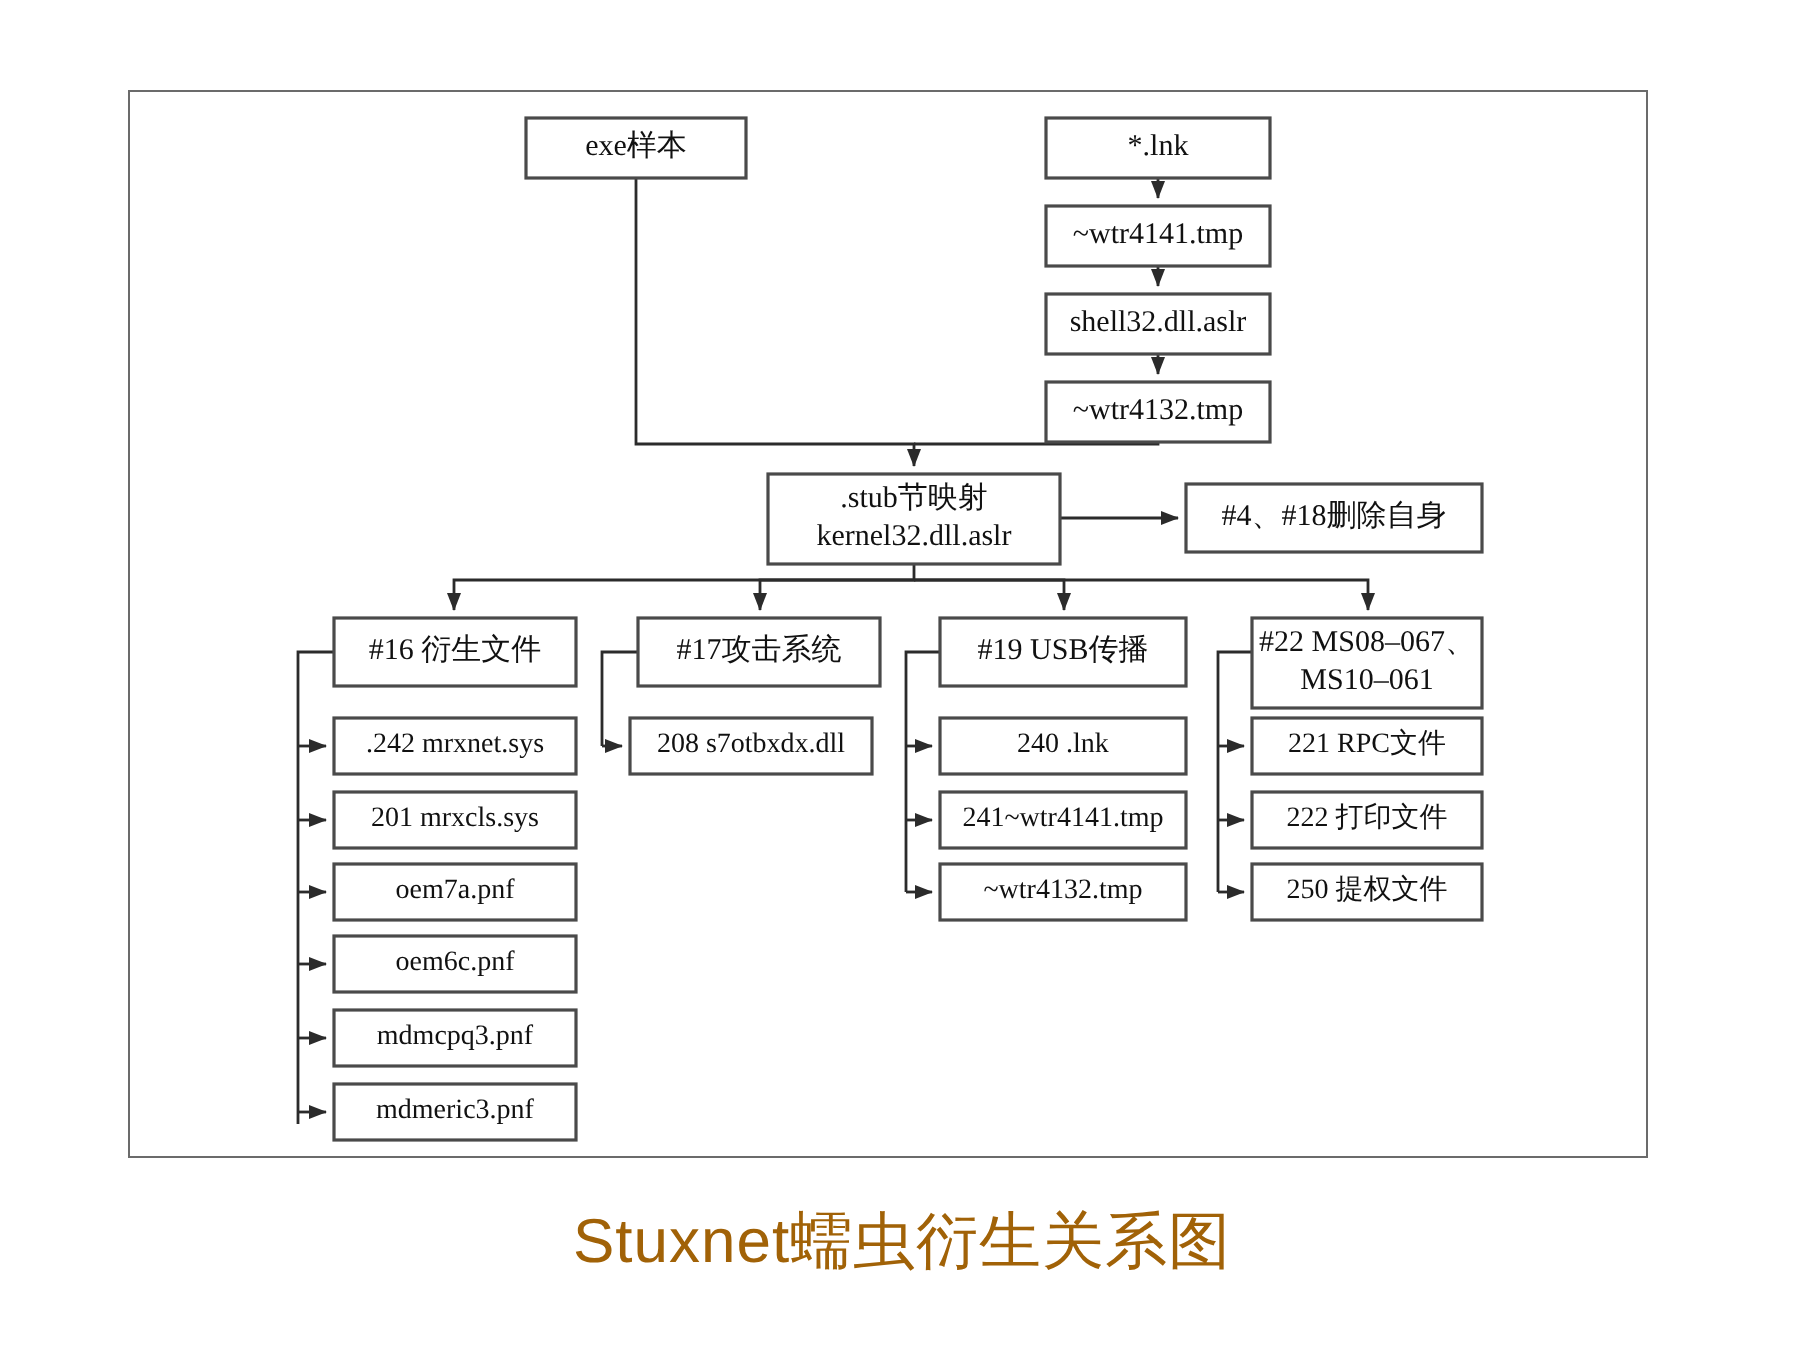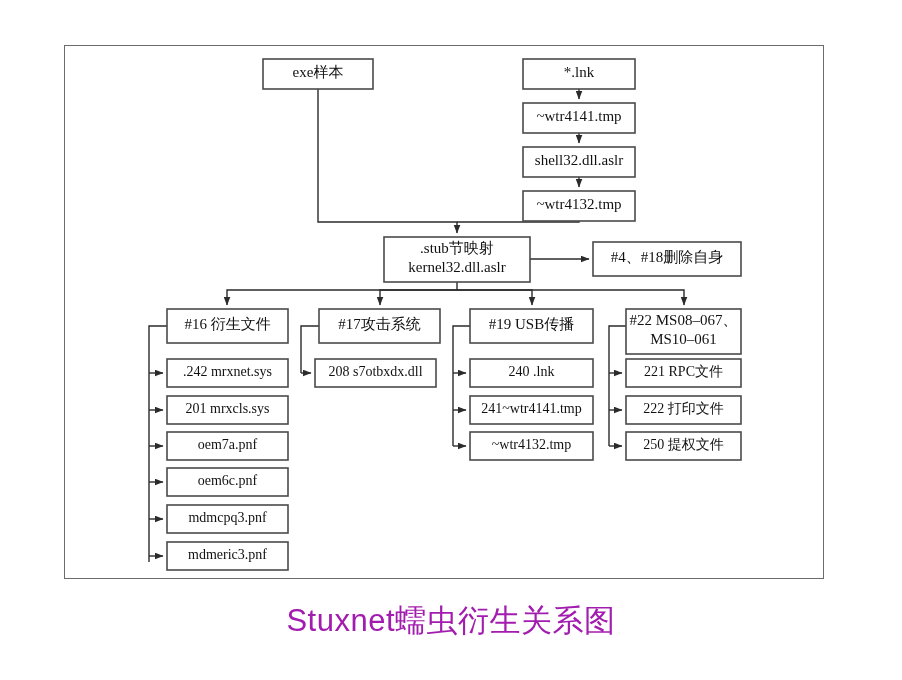--- a/index.html
+++ b/index.html
@@ -55,21 +55,21 @@
     fill: none;
   }
   .caption {
     position: absolute;
     left: 0;
     top: 600px;
     width: 902px;
     text-align: center;
     font-family: "Liberation Sans", "DejaVu Sans", sans-serif;
     font-size: 31px;
-    color: #a21caf;
+    color: #a16207;
     letter-spacing: 0.5px;
   }
 </style>
 </head>
 <body>
 
 <div id="slide">
 
   <div id="diagram-frame">
     <svg id="diagram-svg" viewBox="0 0 760 534">

